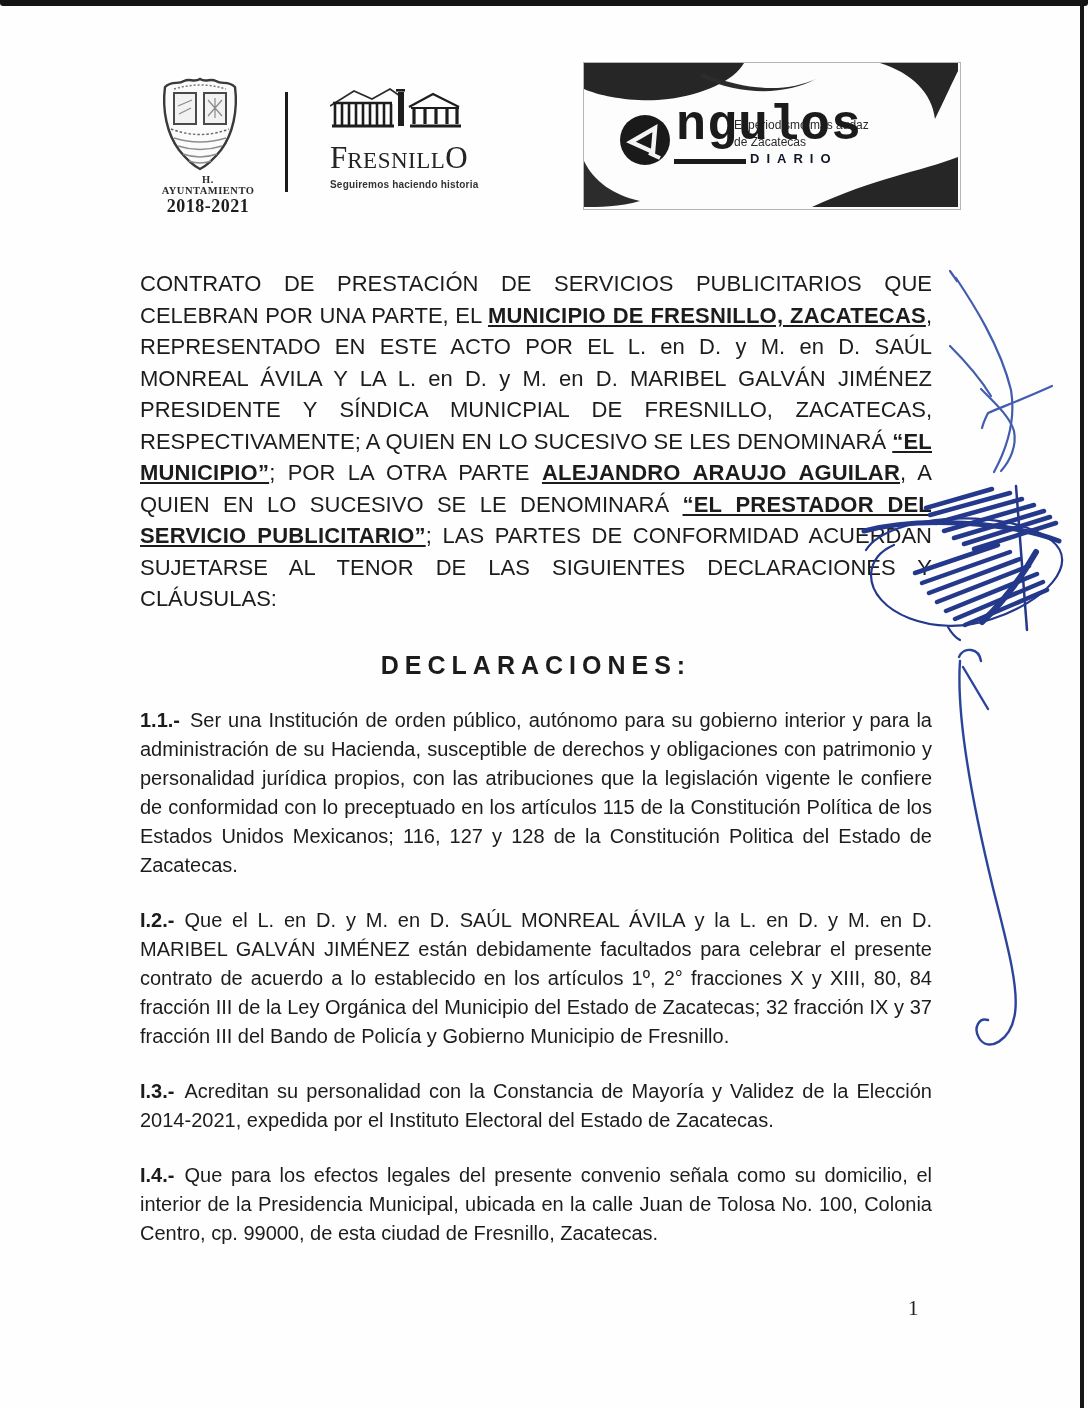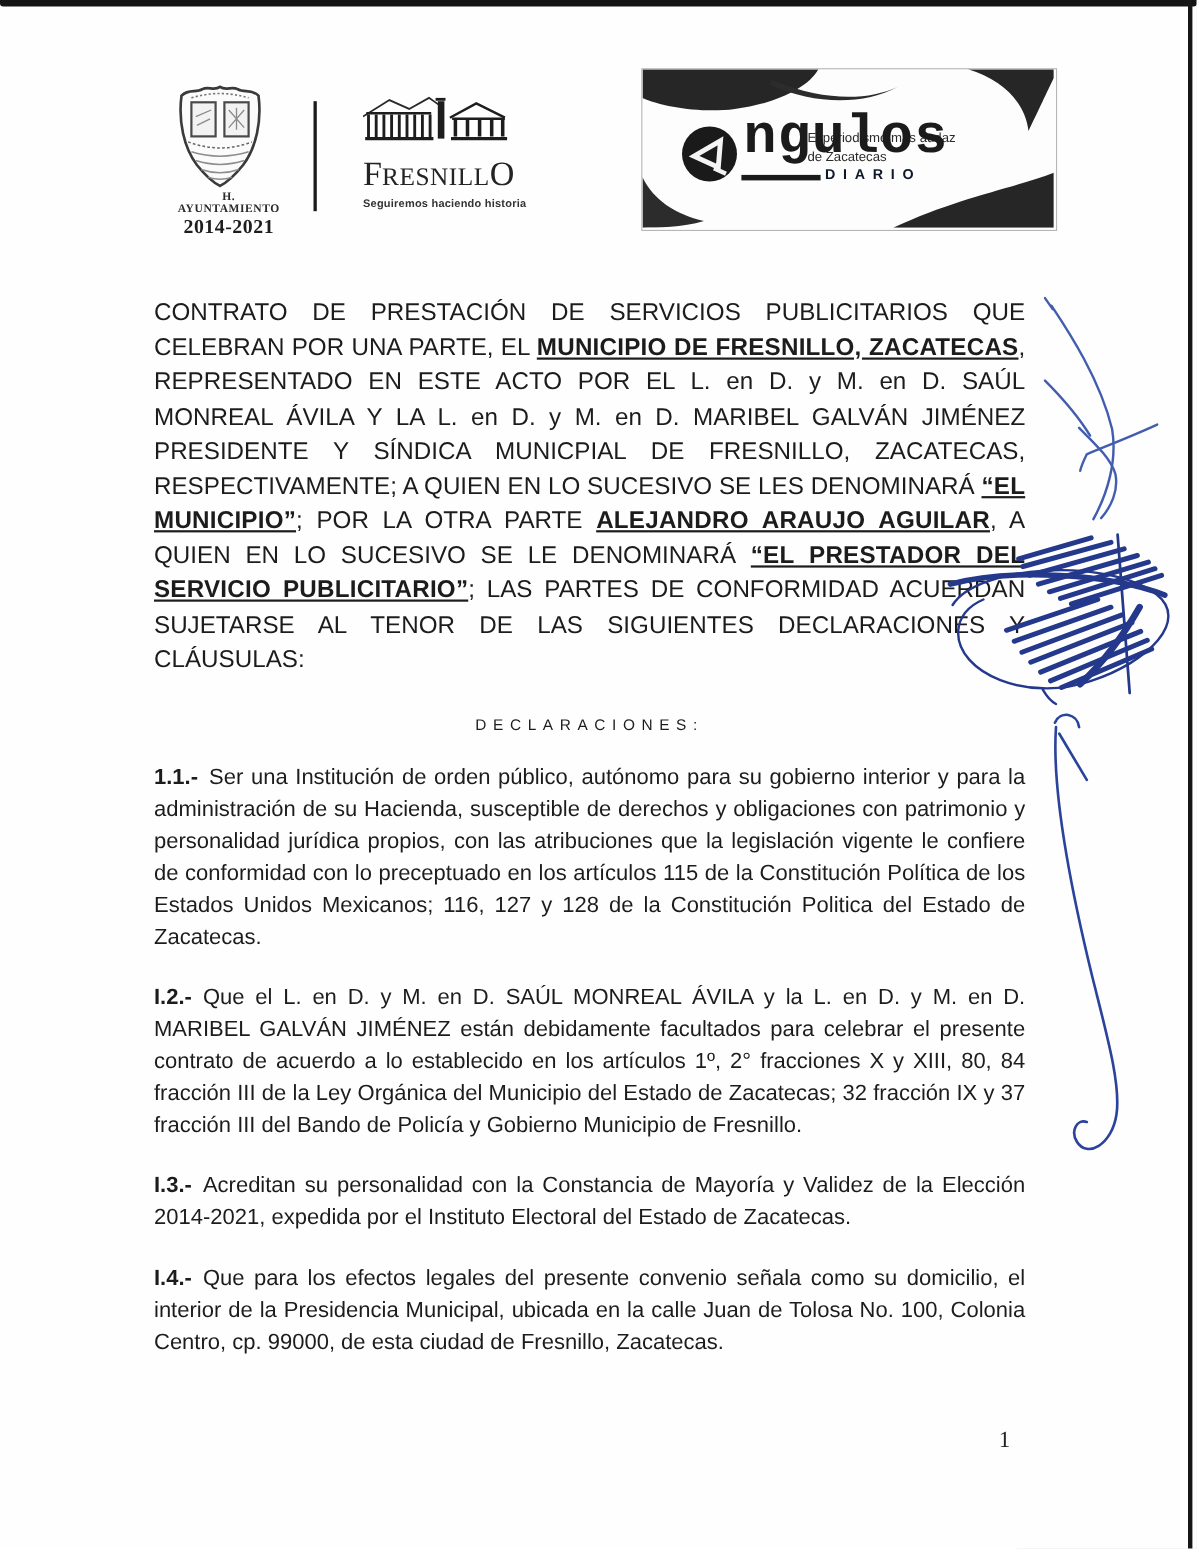--- a/index.html
+++ b/index.html
@@ -22,21 +22,21 @@
   .ang-tag{position:absolute;left:150px;top:12px;width:210px;text-align:left;font-size:12px;color:#2a2a2a;line-height:17px;margin-top:42px;}
   .ang-row{position:absolute;left:34px;top:40px;height:70px;}
   .ang-icon{position:absolute;left:0;top:10px;}
   .ang-name{position:absolute;left:58px;top:-6px;font-family:Liberation Mono, monospace;font-weight:800;font-size:50px;letter-spacing:1px;color:#1b1b1b;}
   .ang-underline{position:absolute;left:56px;top:56px;width:72px;height:5px;background:#1b1b1b;}
   .ang-sub{position:absolute;left:132px;top:48px;font-size:13px;font-weight:bold;letter-spacing:7px;color:#0f172a;}
   
   .content{position:absolute;left:140px;top:268px;width:792px;}
   .intro{font-size:22px;line-height:31.5px;text-align:justify;margin:0;}
   .intro b{letter-spacing:.2px;text-decoration:underline;}
-  .decl-heading{font-weight:normal;font-size:14px;letter-spacing:6px;text-align:center;margin:36px 0 0 0;}
+  .decl-heading{font-weight:bold;font-size:25px;letter-spacing:6px;text-align:center;margin:36px 0 0 0;}
   .sec-title{font-weight:bold;font-size:22px;margin:52px 0 0 0;}
   .clause{font-size:20px;line-height:29px;text-align:justify;margin:26px 0 0 0;}
   .clause .lead{margin-right:10px;}
   .page-num{position:absolute;left:908px;top:1296px;font-family:"Liberation Serif",serif;font-size:21px;color:#222;}
   
   .ink{position:absolute;left:830px;top:250px;pointer-events:none;}
   svg{display:block;}
 </style>
 </head>
 <body>
@@ -52,21 +52,21 @@
         <path d="M7,11 C14,4 20,9 26,5 C32,2 36,7 42,3 C48,7 52,2 58,5 C64,9 70,4 77,11 C80,34 75,58 63,74 C55,84 48,90 42,93 C36,90 29,84 21,74 C9,58 4,34 7,11 Z" fill="#fbfbfb" stroke="#3a3a3a" stroke-width="2.4"></path>
         <path d="M16,13 Q42,5 68,13" fill="none" stroke="#777" stroke-width="1.5" stroke-dasharray="2,2"></path>
         <rect x="16" y="17" width="22" height="31" fill="#f2f2f2" stroke="#4a4a4a" stroke-width="2"></rect>
         <rect x="46" y="17" width="22" height="31" fill="#f2f2f2" stroke="#4a4a4a" stroke-width="2"></rect>
         <path d="M20,30 L34,24 M21,38 L33,32 M50,24 L64,40 M64,24 L50,40 M57,22 L57,42" stroke="#8a8a8a" stroke-width="1.2"></path>
         <path d="M13,53 Q42,64 71,53" fill="none" stroke="#666" stroke-width="1.4" stroke-dasharray="2.5,2"></path>
         <path d="M16,62 Q42,70 68,62 M20,70 Q42,77 64,70 M25,78 Q42,84 59,78 M31,85 Q42,89 53,85" fill="none" stroke="#8d8d8d" stroke-width="1.4"></path>
       </svg>
     </span>
     <div class="crest-line1">H. AYUNTAMIENTO</div>
-    <div class="crest-line2">2014-2021</div>
+    <div class="crest-line2">2018-2021</div>
   </div>
 
   <div class="hdr-divider"></div>
 
   <div class="fres">
     <span>
       <svg width="138" height="57" viewBox="0 0 138 57">
         <polyline points="0,20 24,5 42,13 60,3 70,10" fill="none" stroke="#2a2a2a" stroke-width="1.6"></polyline>
         <line x1="3" y1="17" x2="62" y2="17" stroke="#1d1d1d" stroke-width="2.4"></line>
         <g stroke="#1d1d1d" stroke-width="2.6">

